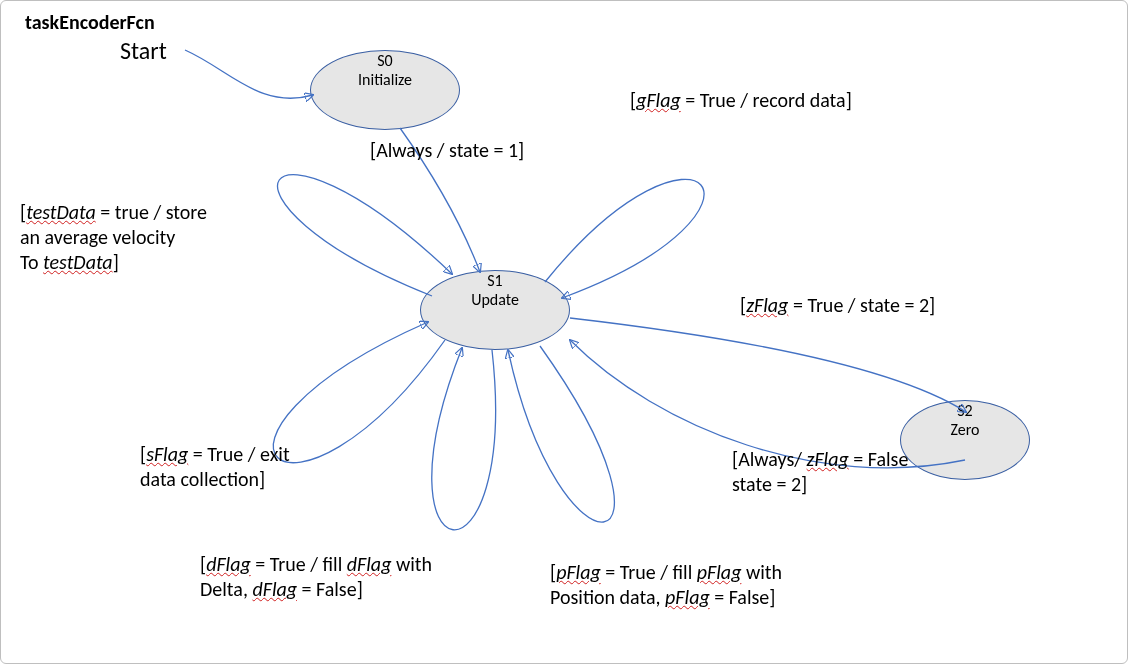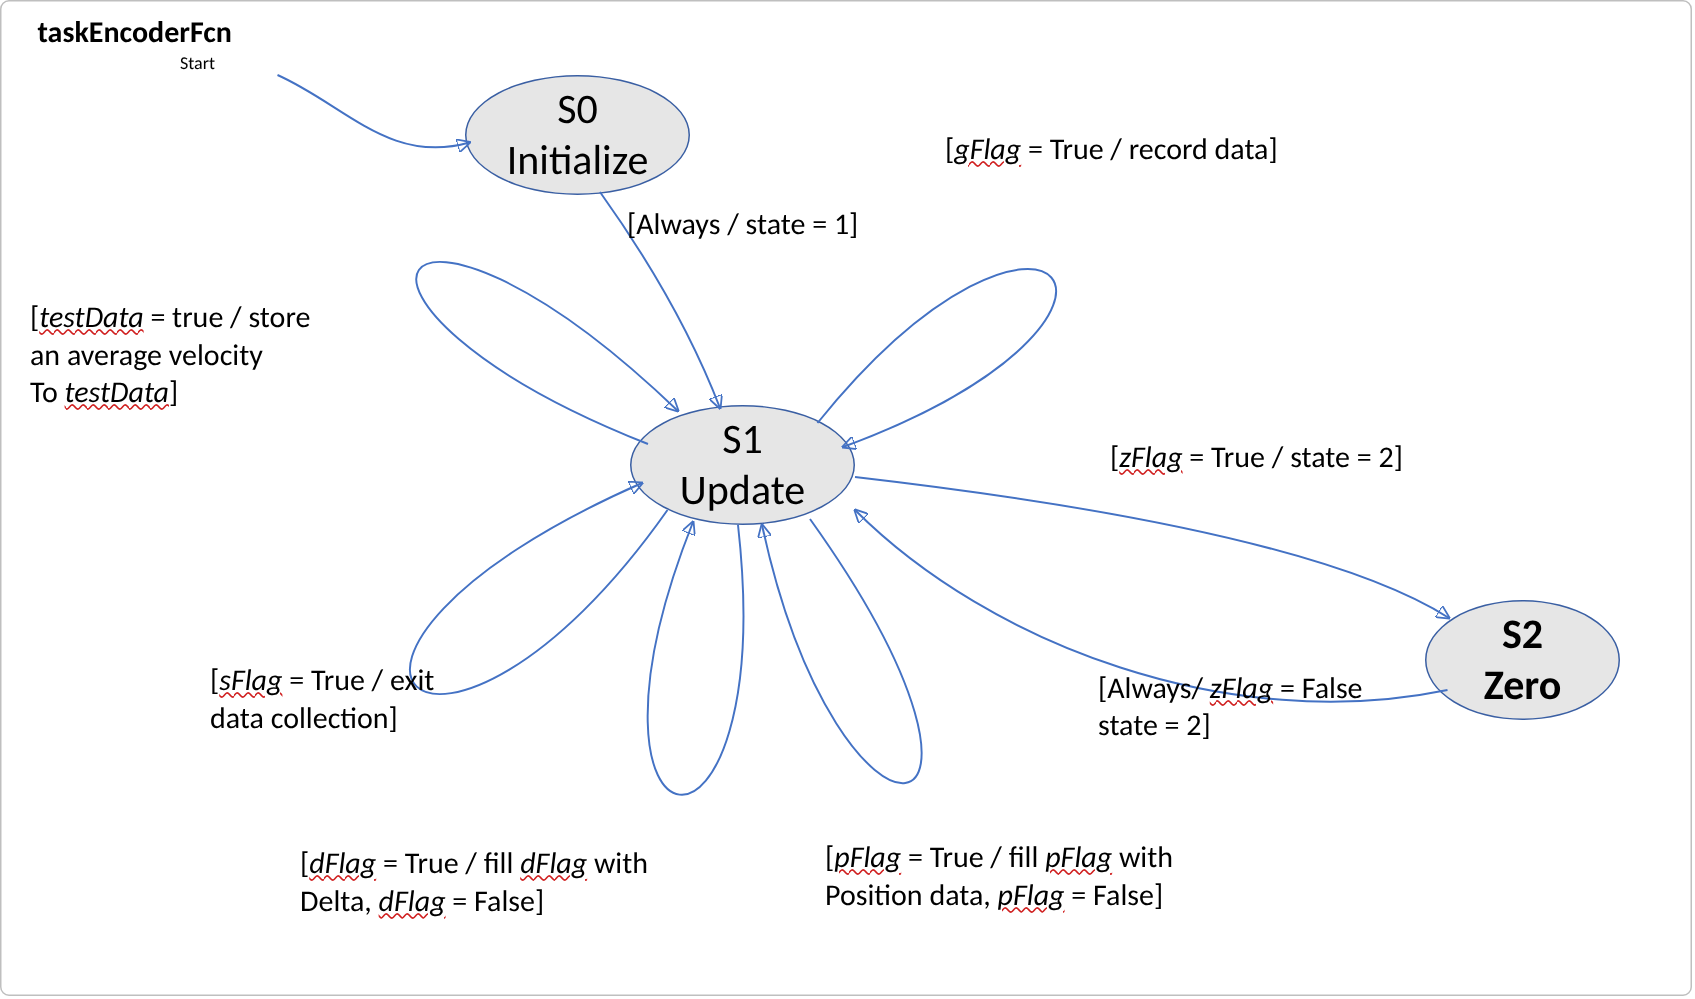--- a/index.html
+++ b/index.html
@@ -27,41 +27,40 @@
     top: 10px;
     font-weight: 700;
     font-size: 20px;
     color: #000;
     text-align: center;
   }
   .start-label {
     position: absolute;
     left: 120px;
     top: 36px;
-    font-size: 12px;
+    font-size: 24px;
     color: #000;
   }
   .state-node {
     position: absolute;
     background: #e6e6e6;
     border: 1.5px solid #3a5fa3;
     border-radius: 50%;
     display: flex;
     flex-direction: column;
     align-items: center;
-    justify-content: center;
     text-align: center;
-    font-size: 28px;
+    font-size: 16px;
     line-height: 1.2;
     color: #000;
     box-sizing: border-box;
   }
   .s0 { left: 310px; top: 50px;  width: 150px; height: 80px; }
   .s1 { left: 420px; top: 270px; width: 150px; height: 80px; }
-  .s2 { left: 950px; top: 400px; width: 130px; height: 80px; font-weight: bold; }
+  .s2 { left: 900px; top: 400px; width: 130px; height: 80px; }
 
   .transition-label {
     position: absolute;
     font-size: 20px;
     color: #000;
     line-height: 1.25;
     white-space: pre;
     text-align: left;
   }
   .transition-label.center { text-align: left; }
@@ -128,33 +127,33 @@
 
   <path d="M 540 346 C 700 570, 560 590, 508 350" marker-end="url(#arrow)"></path>
 
   <path d="M 492 350 C 520 600, 370 580, 462 348" marker-end="url(#arrow)"></path>
 
   <path d="M 445 340 C 290 560, 160 440, 428 322" marker-end="url(#arrow)"></path>
 
   <path d="M 432 296 C 190 200, 260 90, 452 274" marker-end="url(#arrow)"></path>
 </svg>
 
-<div class="transition-label" style="left:370px; top:138px;margin-left:48px;">[Always / state = 1]</div>
+<div class="transition-label" style="left:370px; top:138px;">[Always / state = 1]</div>
 
 <div class="transition-label" style="left:630px; top:88px;">[<span class="spell">gFlag</span> = True / record data]</div>
 
 <div class="transition-label" style="left:740px; top:293px;">[<span class="spell">zFlag</span> = True / state = 2]</div>
 
 <div class="transition-label center" style="left:692px; top:447px;margin-left:40px;">[Always/ <span class="spell">zFlag</span> = False
 state = 2]</div>
 
 <div class="transition-label" style="left:550px; top:560px;">[<span class="spell">pFlag</span> = True / fill <span class="spell">pFlag</span> with
 Position data, <span class="spell">pFlag</span> = False]</div>
 
-<div class="transition-label center" style="left:200px; top:552px;margin-top:12px;">[<span class="spell">dFlag</span> = True / fill <span class="spell">dFlag</span> with
+<div class="transition-label center" style="left:200px; top:552px;">[<span class="spell">dFlag</span> = True / fill <span class="spell">dFlag</span> with
 Delta, <span class="spell">dFlag</span> = False]</div>
 
 <div class="transition-label center" style="left:140px; top:442px;">[<span class="spell">sFlag</span> = True / exit
 data collection]</div>
 
 <div class="transition-label right" style="left:20px; top:200px;">[<span class="spell">testData</span> = true / store
 an average velocity
 To <span class="spell">testData</span>]</div>
 
 </body></html>

